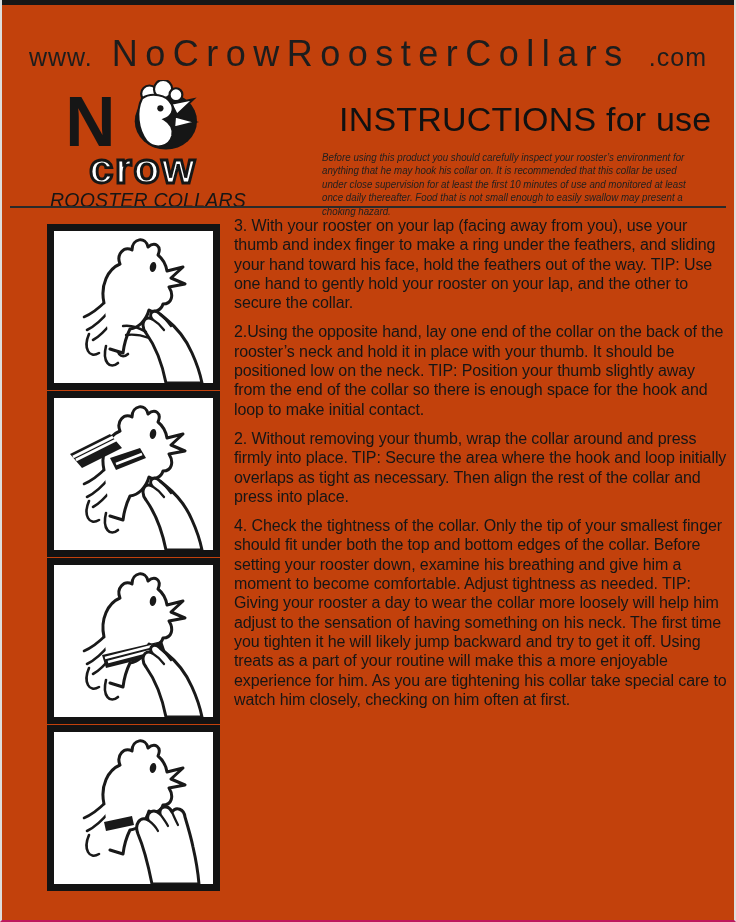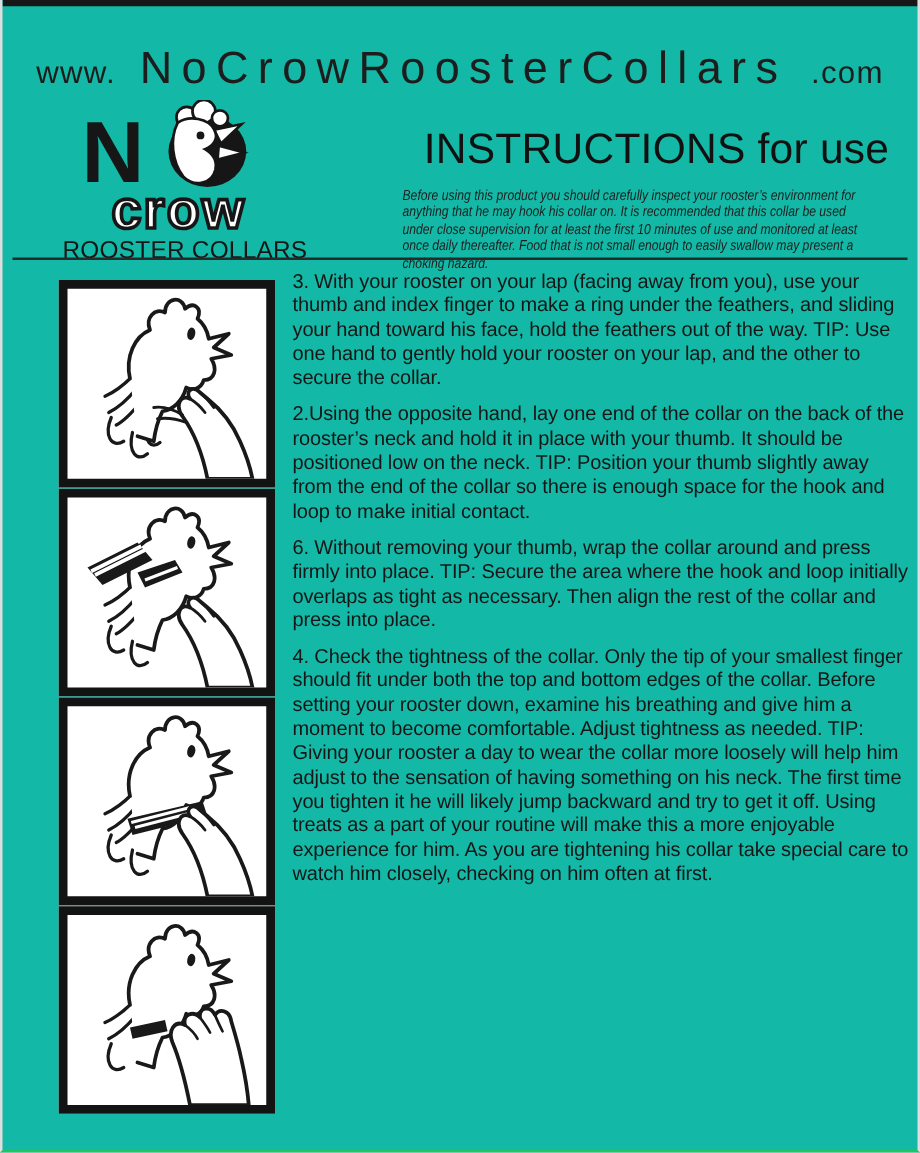--- a/index.html
+++ b/index.html
@@ -1,44 +1,44 @@
 <!DOCTYPE html>
 <html><head>
 <meta charset="utf-8">
 <style>
   html,body{margin:0;padding:0;background:#e9e9e9;}
   *{box-sizing:border-box;}
   .page{
     position:relative;
     width:736px;height:922px;
-    background:#14b8a6;
+    background:#c2410c;
     border-left:2px solid #dedede;
     border-right:2px solid #dedede;
-    border-bottom:2px solid #22c55e;
+    border-bottom:2px solid #be185d;
     overflow:hidden;
     font-family:"Liberation Sans", sans-serif;
     color:#1a1a1a;
   }
   .top-bar{
     position:absolute;top:0;left:0;right:0;height:5px;background:#171717;
   }
   .url-header{
     position:absolute;top:33px;left:0;right:0;
     display:flex;justify-content:center;align-items:baseline;
     white-space:nowrap;color:#1d1d1d;
   }
   .url-header .small{font-size:25px;letter-spacing:1px;font-weight:500;}
   .url-header .big{font-size:36px;letter-spacing:7.5px;font-weight:500;margin:0 19px;}
   .logo{
     position:absolute;left:48px;top:80px;width:186px;text-align:center;
   }
   .logo svg{display:block;margin:0 auto;}
   .logo-tagline{
     font-size:19.5px;color:#161616;letter-spacing:0.2px;margin-top:1px;
-    font-weight:400;white-space:nowrap;
+    font-weight:400;white-space:nowrap;font-style:italic;
   }
   .title{
     position:absolute;left:337px;top:100px;
     font-size:34px;font-weight:500;color:#111;letter-spacing:0.2px;
     white-space:nowrap;
   }
   .disclaimer{
     position:absolute;left:320px;top:150px;width:448px;
     font-size:11.6px;line-height:13.4px;font-style:italic;font-weight:500;
     color:#1f1f1f;transform:scaleX(0.84);transform-origin:left top;
@@ -193,17 +193,17 @@
           <path d="M118,80 C120,85 122,89 124,93"></path>
         </g>
       </svg>
     </div>
 
   </div>
 
   <div class="steps-col">
     <p>3. With your rooster on your lap (facing away from you), use your thumb and index finger to make a ring under the feathers, and sliding your hand toward his face, hold the feathers out of the way. TIP: Use one hand to gently hold your rooster on your lap, and the other to secure the collar.</p>
     <p>2.Using the opposite hand, lay one end of the collar on the back of the rooster’s neck and hold it in place with your thumb. It should be positioned low on the neck. TIP: Position your thumb slightly away from the end of the collar so there is enough space for the hook and loop to make initial contact.</p>
-    <p>6. Without removing your thumb, wrap the collar around and press firmly into place. TIP:  Secure the area where the hook and loop initially overlaps as tight as necessary. Then align the rest of the collar and press into place.</p>
+    <p>2. Without removing your thumb, wrap the collar around and press firmly into place. TIP:  Secure the area where the hook and loop initially overlaps as tight as necessary. Then align the rest of the collar and press into place.</p>
     <p>4. Check the tightness of the collar. Only the tip of your smallest finger should fit under both the top and bottom edges of the collar. Before setting your rooster down, examine his breathing and give him a moment to become comfortable. Adjust tightness as needed. TIP: Giving your rooster a day to wear the collar more loosely will help him adjust to the sensation of having something on his neck. The first time you tighten it he will likely jump backward and try to get it off. Using treats as a part of your routine will make this a more enjoyable experience for him. As you are tightening his collar take special care to watch him closely, checking on him often at first.</p>
   </div>
 
 </div>
 
 </body></html>

